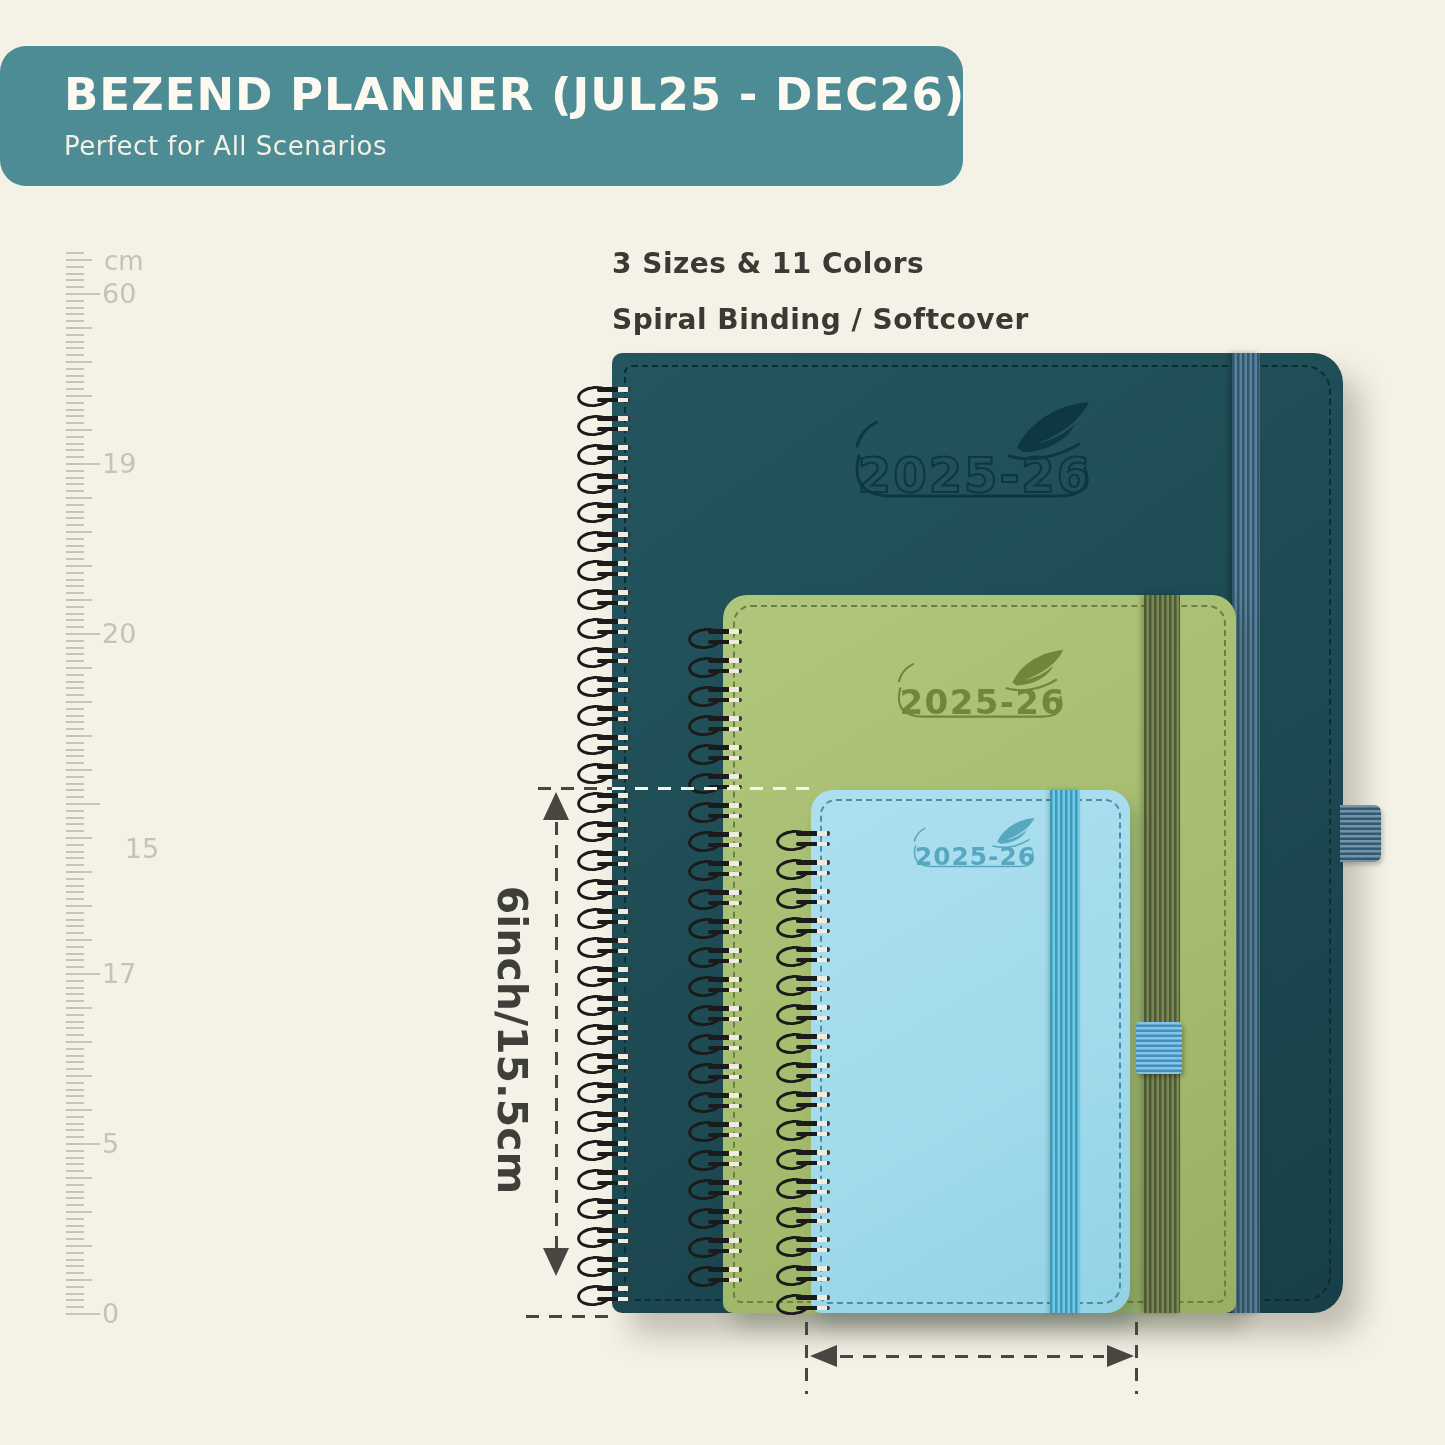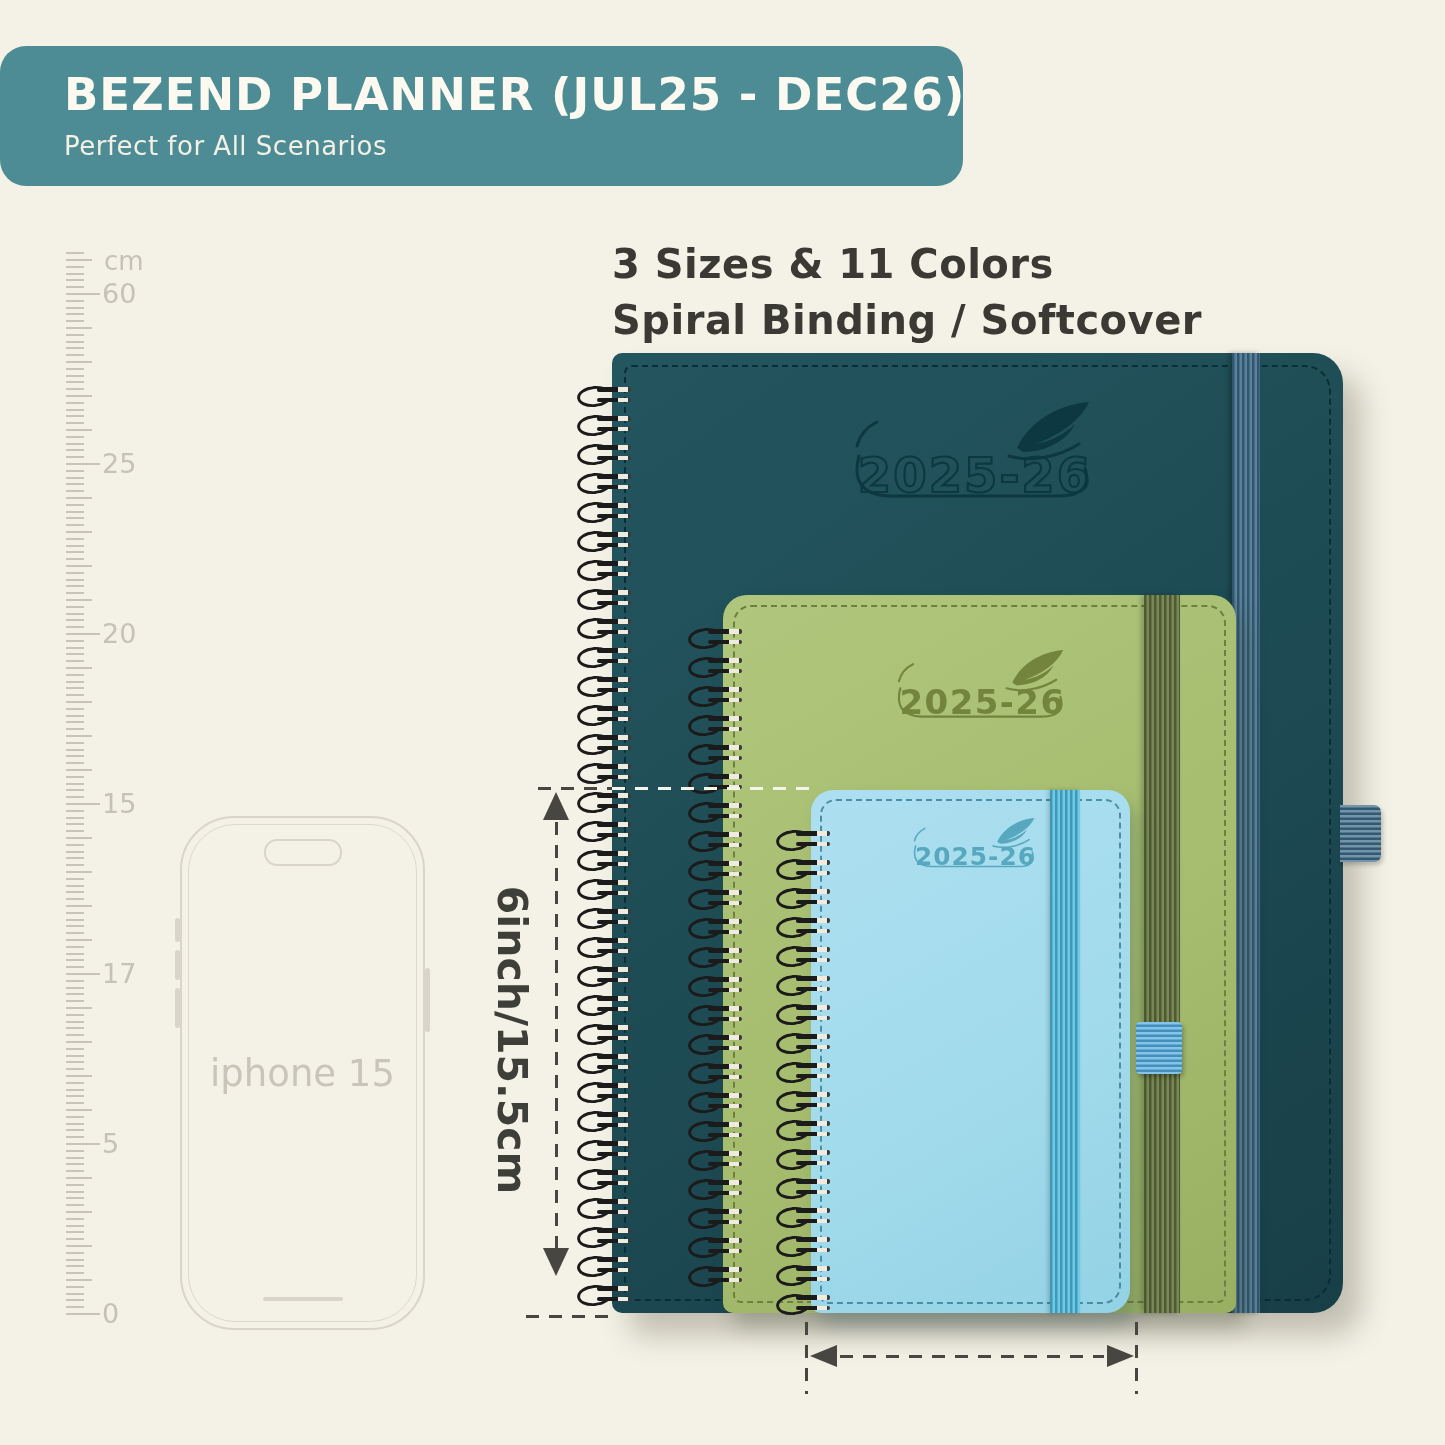--- a/index.html
+++ b/index.html
@@ -5,21 +5,21 @@
   html,body{margin:0;padding:0;background:#f4f1e6;}
   #stage{position:relative;width:1445px;height:1445px;background:#f4f1e6;overflow:hidden;
          font-family:"DejaVu Sans",sans-serif;}
   
   .banner{position:absolute;left:0;top:46px;width:963px;height:140px;background:#4d8c94;
           border-radius:26px;box-sizing:border-box;padding:22px 0 0 64px;}
   .banner .title{font-size:45px;font-weight:bold;letter-spacing:1px;color:#fbf9f0;white-space:nowrap;}
   .banner .subtitle{font-size:26px;color:#f3f0e5;margin-top:10px;letter-spacing:.5px;}
   
   .intro{position:absolute;left:612px;top:236px;color:#3a3933;font-weight:bold;}
-  .intro div{font-size:40px;line-height:56px;letter-spacing:.5px;}
+  .intro div{font-size:28px;line-height:56px;letter-spacing:.5px;}
   
   .rtick{position:absolute;height:2px;background:#c8c4b7;}
   .rlabel{position:absolute;left:102px;width:80px;font-size:27px;color:#c6c2b5;}
   .runit{position:absolute;left:104px;top:246px;font-size:26px;color:#c6c2b5;}
   
   .phone{position:absolute;left:180px;top:816px;width:241px;height:510px;border:2.5px solid #d9d5c8;
          border-radius:54px;z-index:1;}
   .phone-inner{position:absolute;inset:6px;border:1.5px solid #ddd9cc;border-radius:47px;}
   .island{position:absolute;left:50%;transform:translateX(-50%);top:21px;width:74px;height:23px;
           border:2px solid #d9d5c8;border-radius:13px;}
@@ -258,38 +258,28 @@
       <div class="rtick" style="left: 66px; top: 306.6px; width: 18px;"></div>
       <div class="rtick" style="left: 66px; top: 299.8px; width: 18px;"></div>
       <div class="rtick" style="left: 66px; top: 293px; width: 34px;"></div>
       <div class="rtick" style="left: 66px; top: 286.2px; width: 18px;"></div>
       <div class="rtick" style="left: 66px; top: 279.4px; width: 18px;"></div>
       <div class="rtick" style="left: 66px; top: 272.6px; width: 18px;"></div>
       <div class="rtick" style="left: 66px; top: 265.8px; width: 18px;"></div>
       <div class="rtick" style="left: 66px; top: 259px; width: 26px;"></div>
       <div class="rtick" style="left: 66px; top: 252.2px; width: 18px;"></div>
       <div class="rlabel" style="top: 278px;">60</div>
-      <div class="rlabel" style="top: 448px;">25</div>
+      <div class="rlabel" style="top: 448px;">19</div>
       <div class="rlabel" style="top: 618px;">20</div>
-      <div class="rlabel" style="top: 788px;">15</div>
+      <div class="rlabel" style="top: 833px; text-align: center;">15</div>
       <div class="rlabel" style="top: 958px;">17</div>
       <div class="rlabel" style="top: 1128px;">5</div>
       <div class="rlabel" style="top: 1298px;">0</div>
     </div>
 
-  <div class="phone">
-    <div class="phone-inner"></div>
-    <div class="island"></div>
-    <div class="pbtn" style="left:-7px;top:100px;height:24px;"></div>
-    <div class="pbtn" style="left:-7px;top:132px;height:30px;"></div>
-    <div class="pbtn" style="left:-7px;top:170px;height:40px;"></div>
-    <div class="pbtn" style="right:-7px;top:150px;height:64px;"></div>
-    <div class="speaker"></div>
-    <div class="phone-label">iphone 15</div>
-  </div>
 
   <div class="cover pl-large"></div>
   <div class="band rib-v band-large"></div>
   <div class="loop loop-large"></div>
   <svg class="logo logo-large" viewBox="0 0 260 120">
     <path class="ln" d="M12 44 Q16 28 32 20"></path>
     <path class="ln" d="M14 54 Q4 92 44 94 L214 94 Q248 94 240 66"></path>
     <path class="fe" d="M172 46 C186 16 218 2 244 0 C236 18 214 34 190 42 C204 40 220 32 230 22 C222 40 198 50 178 50 Z"></path>
     <path class="ln" d="M164 54 C184 60 212 56 234 42"></path>
     <text x="130" y="90" text-anchor="middle" letter-spacing="2">2025-26</text>

